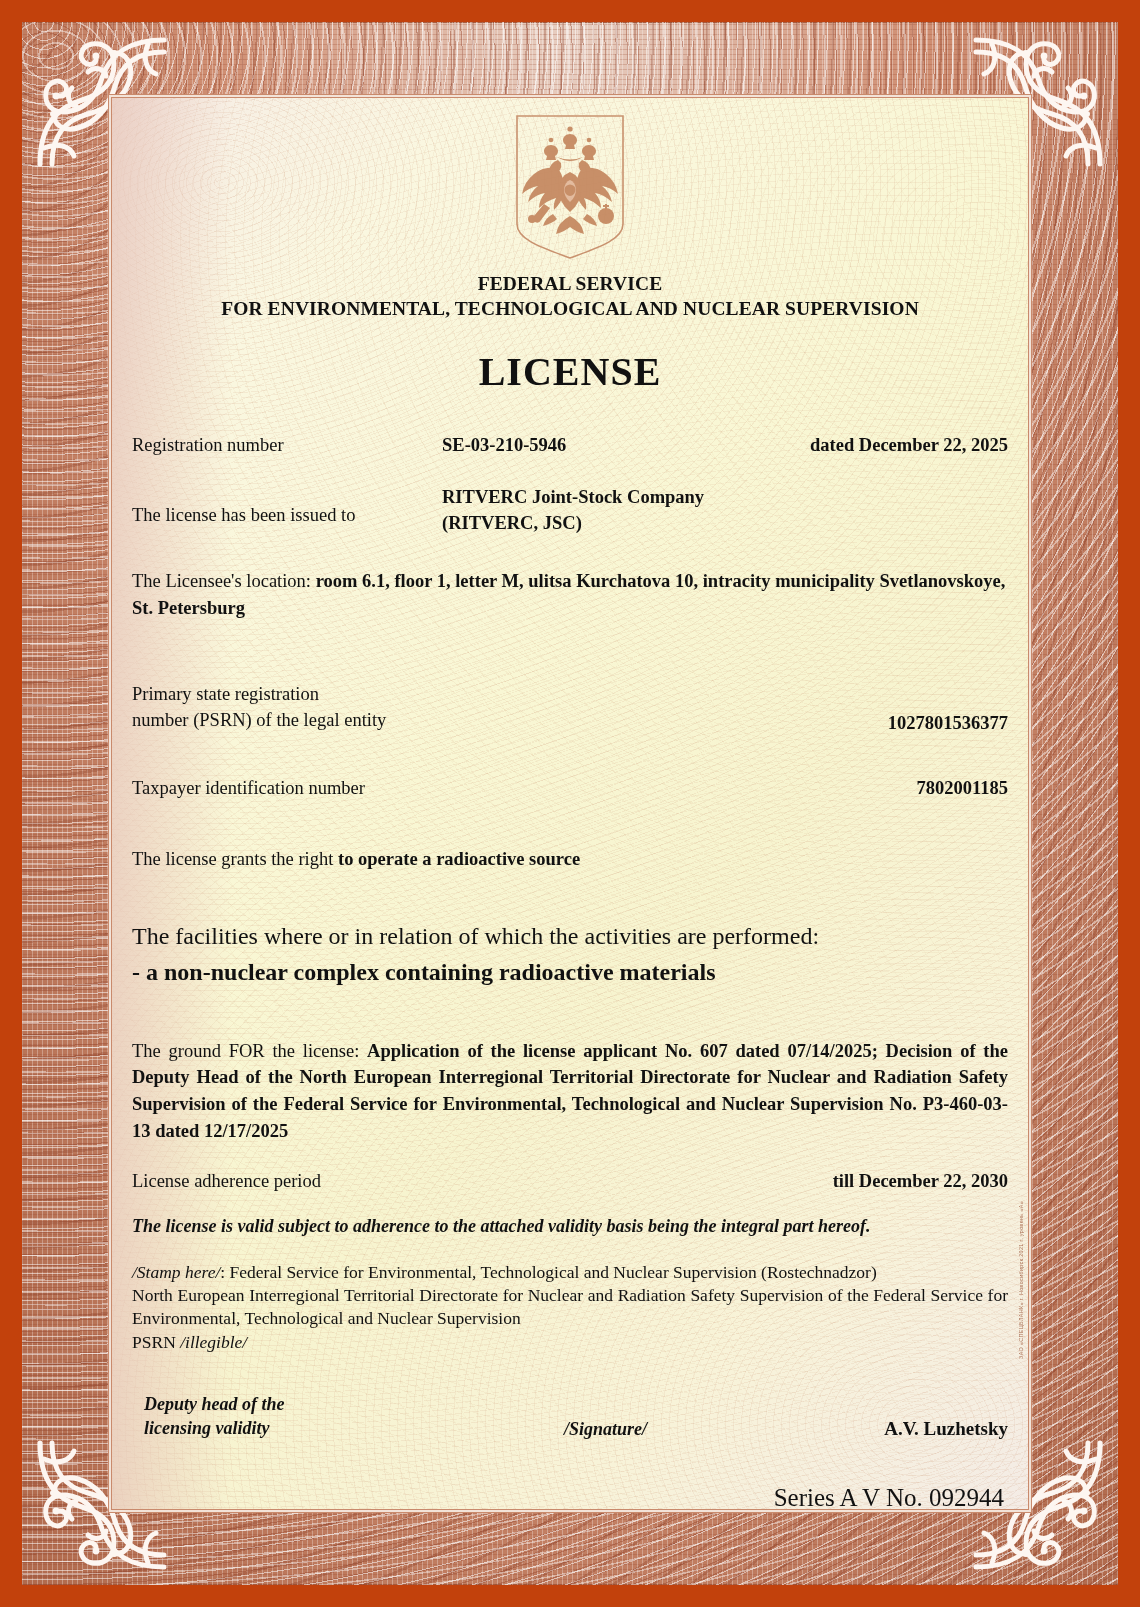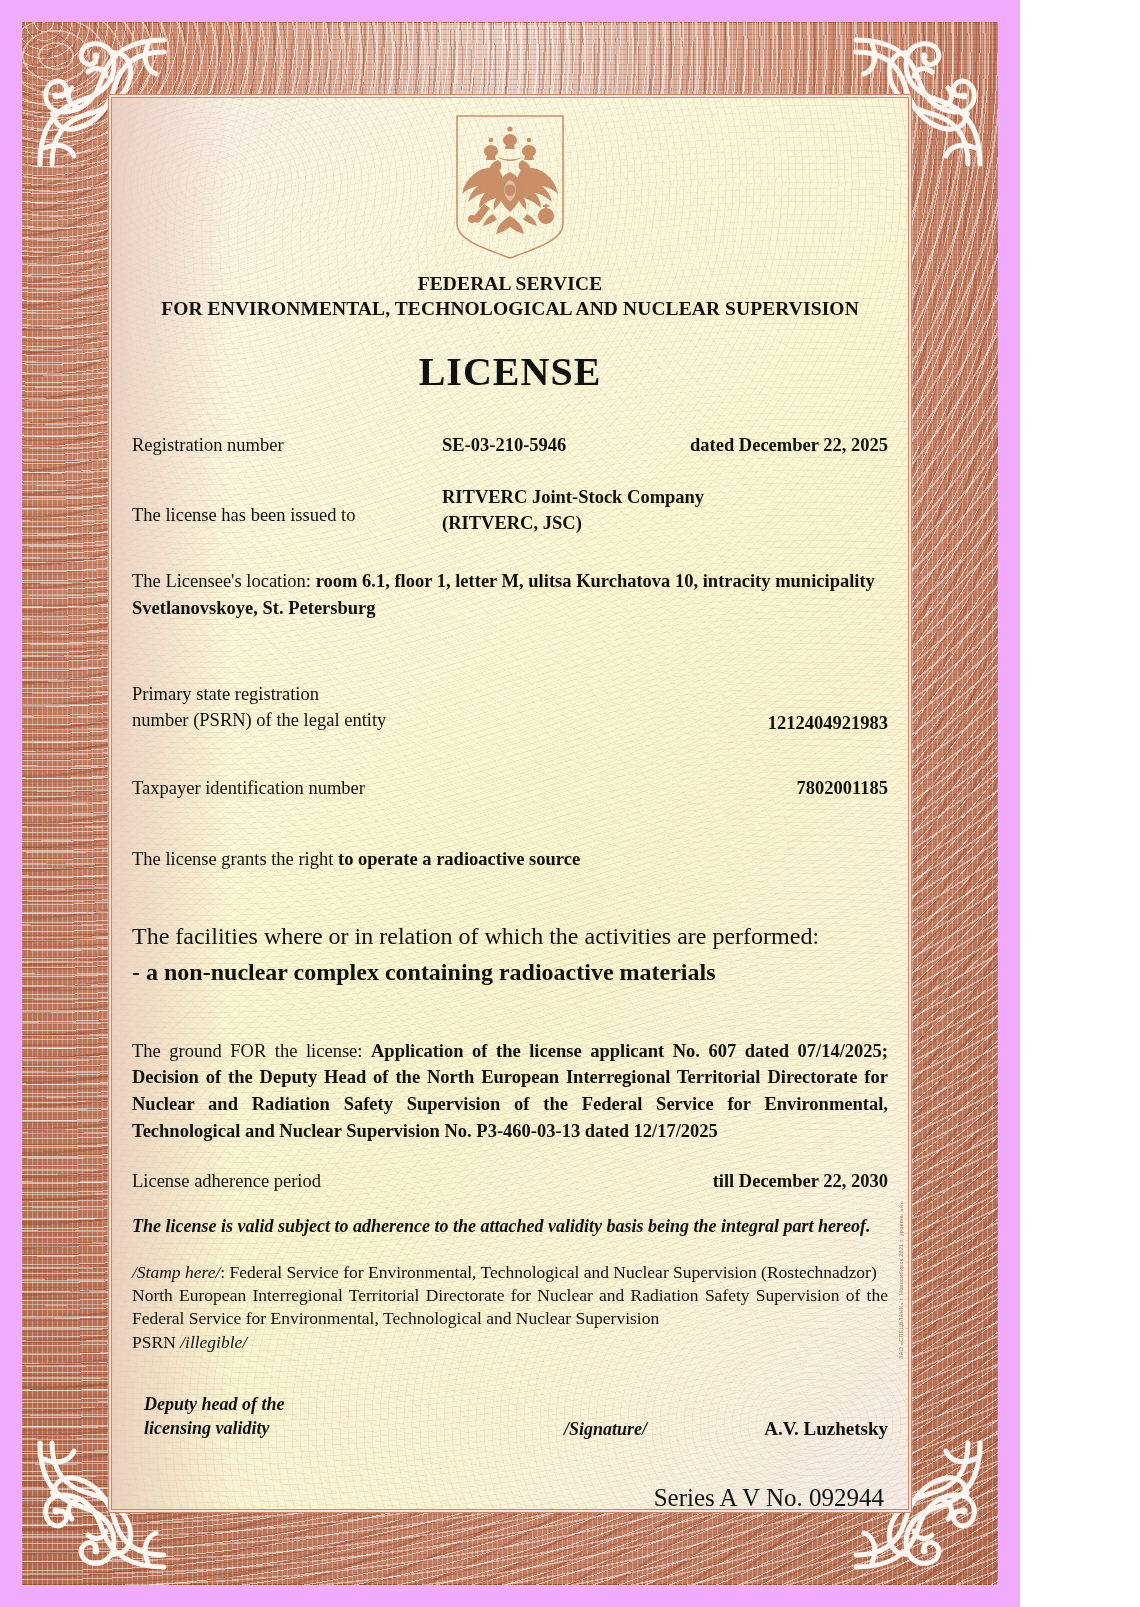--- a/index.html
+++ b/index.html
@@ -1,18 +1,18 @@
 <!DOCTYPE html>
 <html><head>
 <meta charset="utf-8">
 <style>
   html,body{margin:0;padding:0;background:#fff;}
   body{width:1140px;height:1607px;font-family:"Liberation Serif",serif;}
 
-  .page{position:relative;width:1020px;height:1607px;background:#f0abfc;overflow:hidden;}
+  .page{position:relative;width:1140px;height:1607px;background:#c2410c;overflow:hidden;}
 
   
   .border-frame{
     position:absolute;left:22px;top:22px;right:22px;bottom:22px;
     background:
       radial-gradient(ellipse at 50% 0%, #e8cfc2 0%, #cf8e72 45%, #b06a4d 100%);
     box-shadow:inset 0 0 0 1px #a85f42;
   }
   
   .border-frame::before{
@@ -296,21 +296,21 @@
       <div class="location">
         <span>The Licensee's location:</span>
         <b>room 6.1, floor 1, letter M, ulitsa Kurchatova 10, intracity municipality Svetlanovskoye, St. Petersburg</b>
       </div>
 
       <div class="row psrn-row">
         <div class="psrn-label">
           <div>Primary state registration</div>
           <div>number (PSRN) of the legal entity</div>
         </div>
-        <div class="psrn-value">1212404921983</div>
+        <div class="psrn-value">1027801536377</div>
       </div>
 
       <div class="row tin-row">
         <div>Taxpayer identification number</div>
         <div class="tin-value">7802001185</div>
       </div>
 
       <div class="grant">
         <span>The license grants the right </span><b>to operate a radioactive source</b>
       </div>

